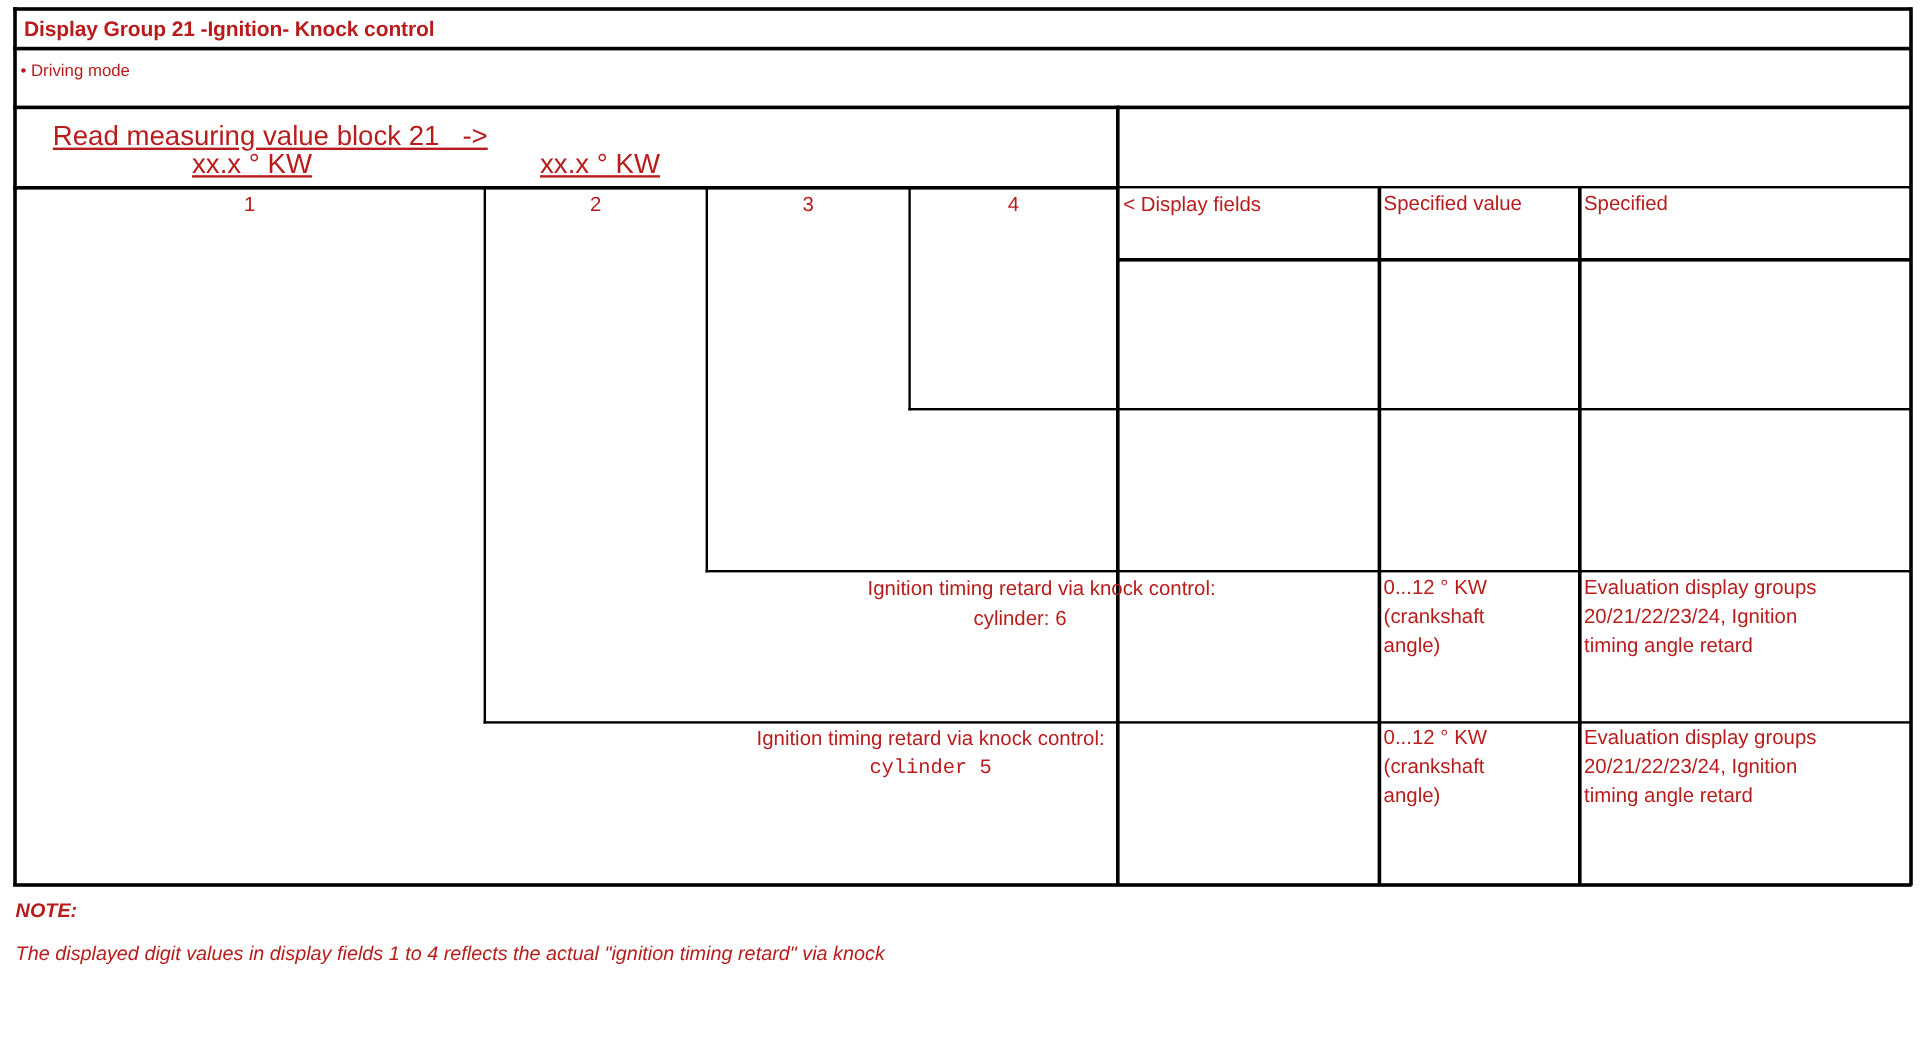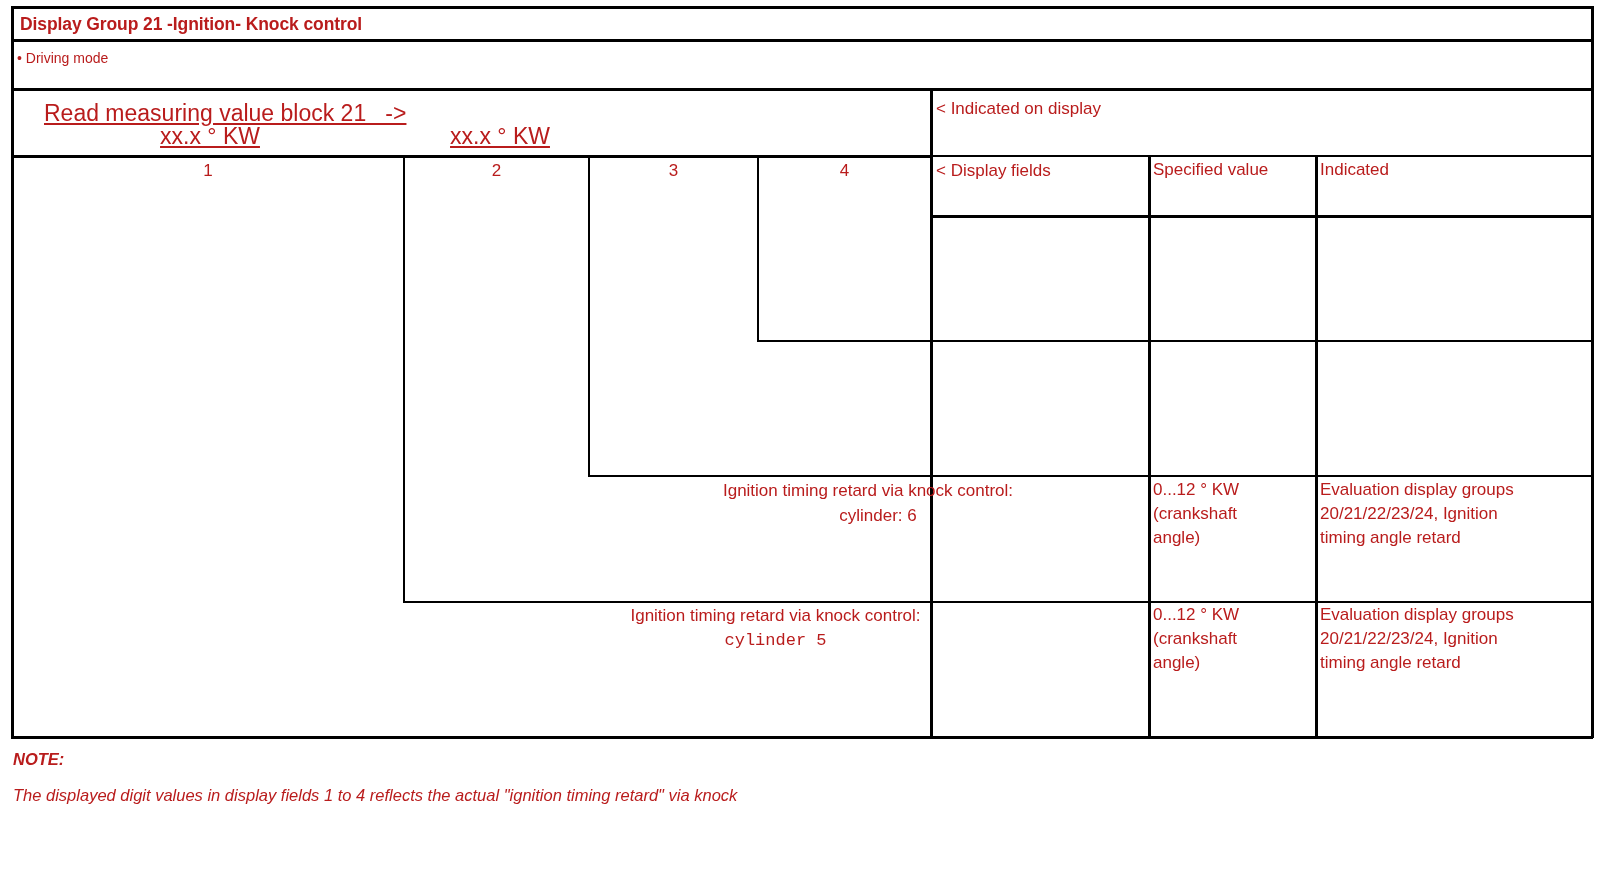--- a/index.html
+++ b/index.html
@@ -113,30 +113,29 @@
 
   <div class="cell measure-line center" style="left:110px; top:120px; width:200px;">xx.x ° KW</div>
 
   <div class="cell measure-line center" style="left:400px; top:120px; width:200px;">xx.x ° KW</div>
 
   <div class="cell fieldnum" style="left:13px; top:159px; width:390px;">1</div>
   <div class="cell fieldnum" style="left:405px; top:159px; width:183px;">2</div>
   <div class="cell fieldnum" style="left:590px; top:159px; width:167px;">3</div>
   <div class="cell fieldnum" style="left:759px; top:159px; width:171px;">4</div>
 
-  <div class="cell" style="left:936px; top:97px; width:400px;">&lt; Indicated on display</div>
 
   <div class="cell" style="left:936px; top:159px; width:210px;">&lt; Display fields</div>
 
   <div class="cell bold" style="left:1153px; top:158px; width:165px;">Specified value</div>
 
-  <div class="cell bold" style="left:1320px; top:158px; width:265px;">Indicated</div>
+  <div class="cell bold" style="left:1320px; top:158px; width:265px;">Specified</div>
 
   <div class="cell center" style="left:590px; top:479px; width:556px;">Ignition timing retard via knock control:</div>
-  <div class="cell center" style="left:600px; top:504px; width:556px;">cylinder: 6</div>
+  <div class="cell center" style="left:572px; top:504px; width:556px;">cylinder: 6</div>
   <div class="cell" style="left:1153px; top:478px; width:160px;">0...12 ° KW
 (crankshaft
 angle)</div>
   <div class="cell" style="left:1320px; top:478px; width:272px;">Evaluation display groups
 20/21/22/23/24, Ignition
 timing angle retard</div>
 
   <div class="cell center" style="left:405px; top:604px; width:741px;">Ignition timing retard via knock control:</div>
   <div class="cell center" style="left:405px; top:629px; width:741px;font-family:Liberation Mono, monospace;">cylinder 5</div>
   <div class="cell" style="left:1153px; top:603px; width:160px;">0...12 ° KW

